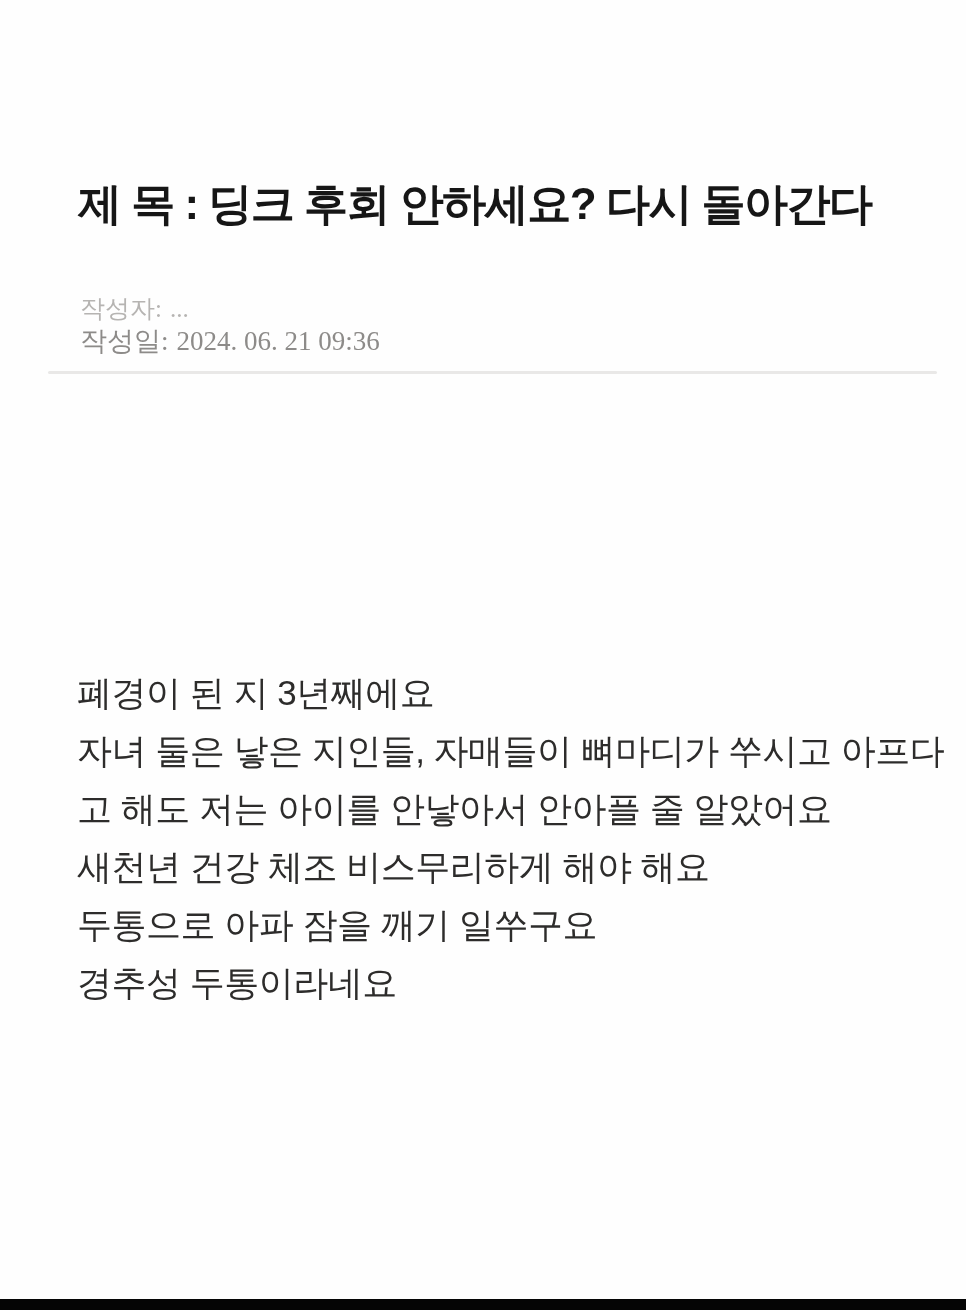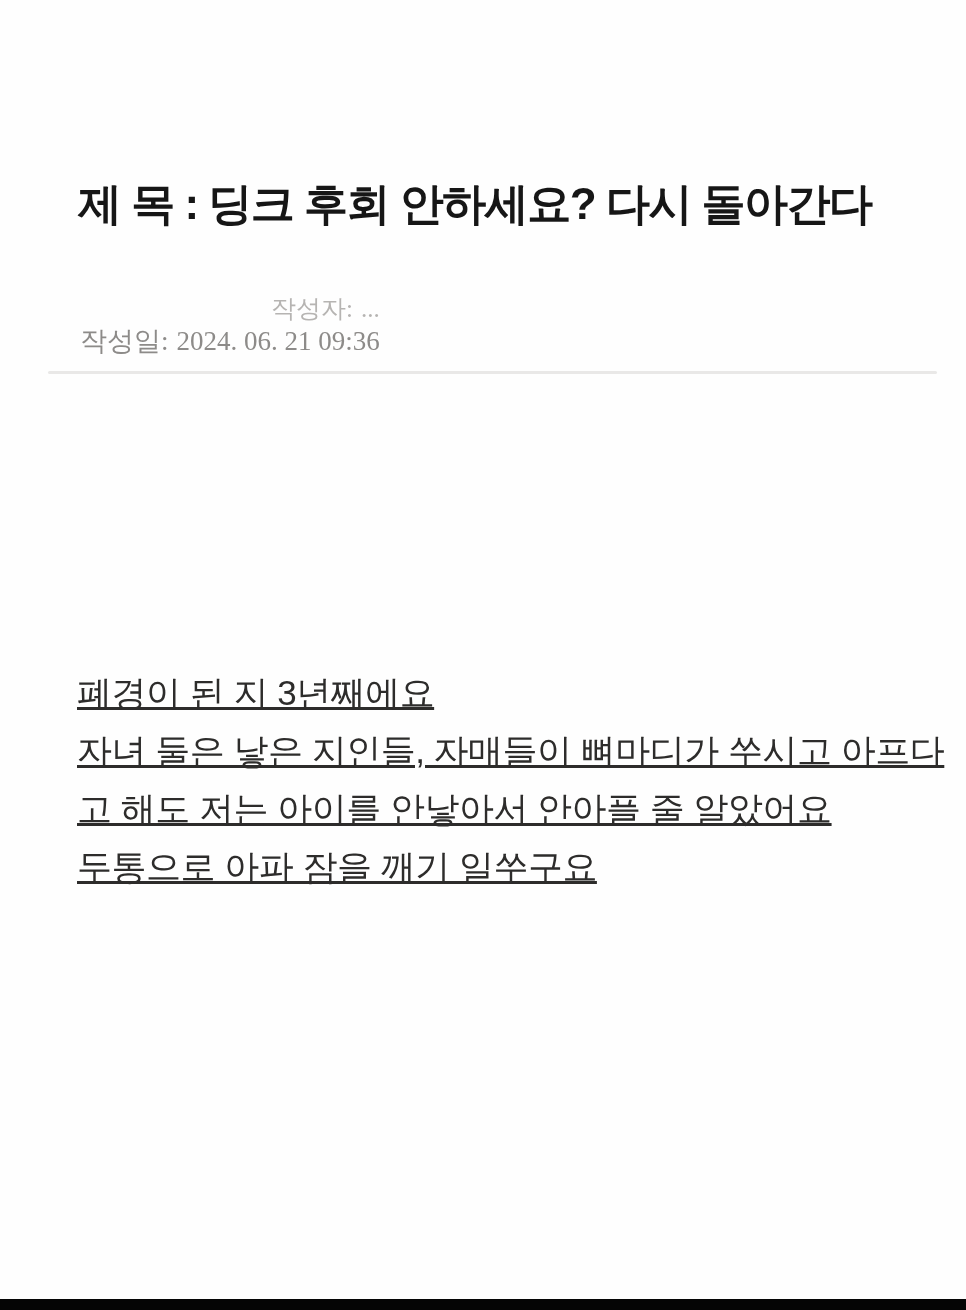--- a/index.html
+++ b/index.html
@@ -33,21 +33,20 @@
   }
   .post-meta {
     position: absolute;
     left: 80px;
     top: 292px;
     font-family: "Liberation Serif", "DejaVu Serif", serif;
   }
   .meta-line {
     line-height: 33px;
     white-space: nowrap;
-    text-align: right;
   }
   .meta-line.author {
     font-size: 25px;
     color: #b6b4b2;
   }
   .meta-line.date {
     font-size: 27px;
     color: #8d8b89;
   }
   .meta-label { margin-right: 8px; }
@@ -62,21 +61,20 @@
   }
   .post-body {
     position: absolute;
     left: 77px;
     top: 664px;
     width: 860px;
     font-size: 35px;
     line-height: 58px;
     color: #2d2c2b;
     letter-spacing: -0.5px;
-    text-decoration: underline;
   }
   .body-line {
     height: 58px;
     white-space: nowrap;
   }
   .bottom-bar {
     position: absolute;
     left: 0;
     top: 1299px;
     width: 966px;
@@ -101,18 +99,20 @@
       <span class="meta-label">작성일:</span><span>2024. 06. 21 09:36</span>
     </div>
   </div>
 
   <div class="divider"></div>
 
   <div class="post-body">
     <div class="body-line">폐경이 된 지 3년째에요</div>
     <div class="body-line">자녀 둘은 낳은 지인들, 자매들이 뼈마디가 쑤시고 아프다</div>
     <div class="body-line">고 해도 저는 아이를 안낳아서 안아플 줄 알았어요</div>
+    <div class="body-line">새천년 건강 체조 비스무리하게 해야 해요</div>
     <div class="body-line">두통으로 아파 잠을 깨기 일쑤구요</div>
+    <div class="body-line">경추성 두통이라네요</div>
   </div>
 
   <div class="bottom-bar"></div>
 
 </div>
 
 </body></html>

